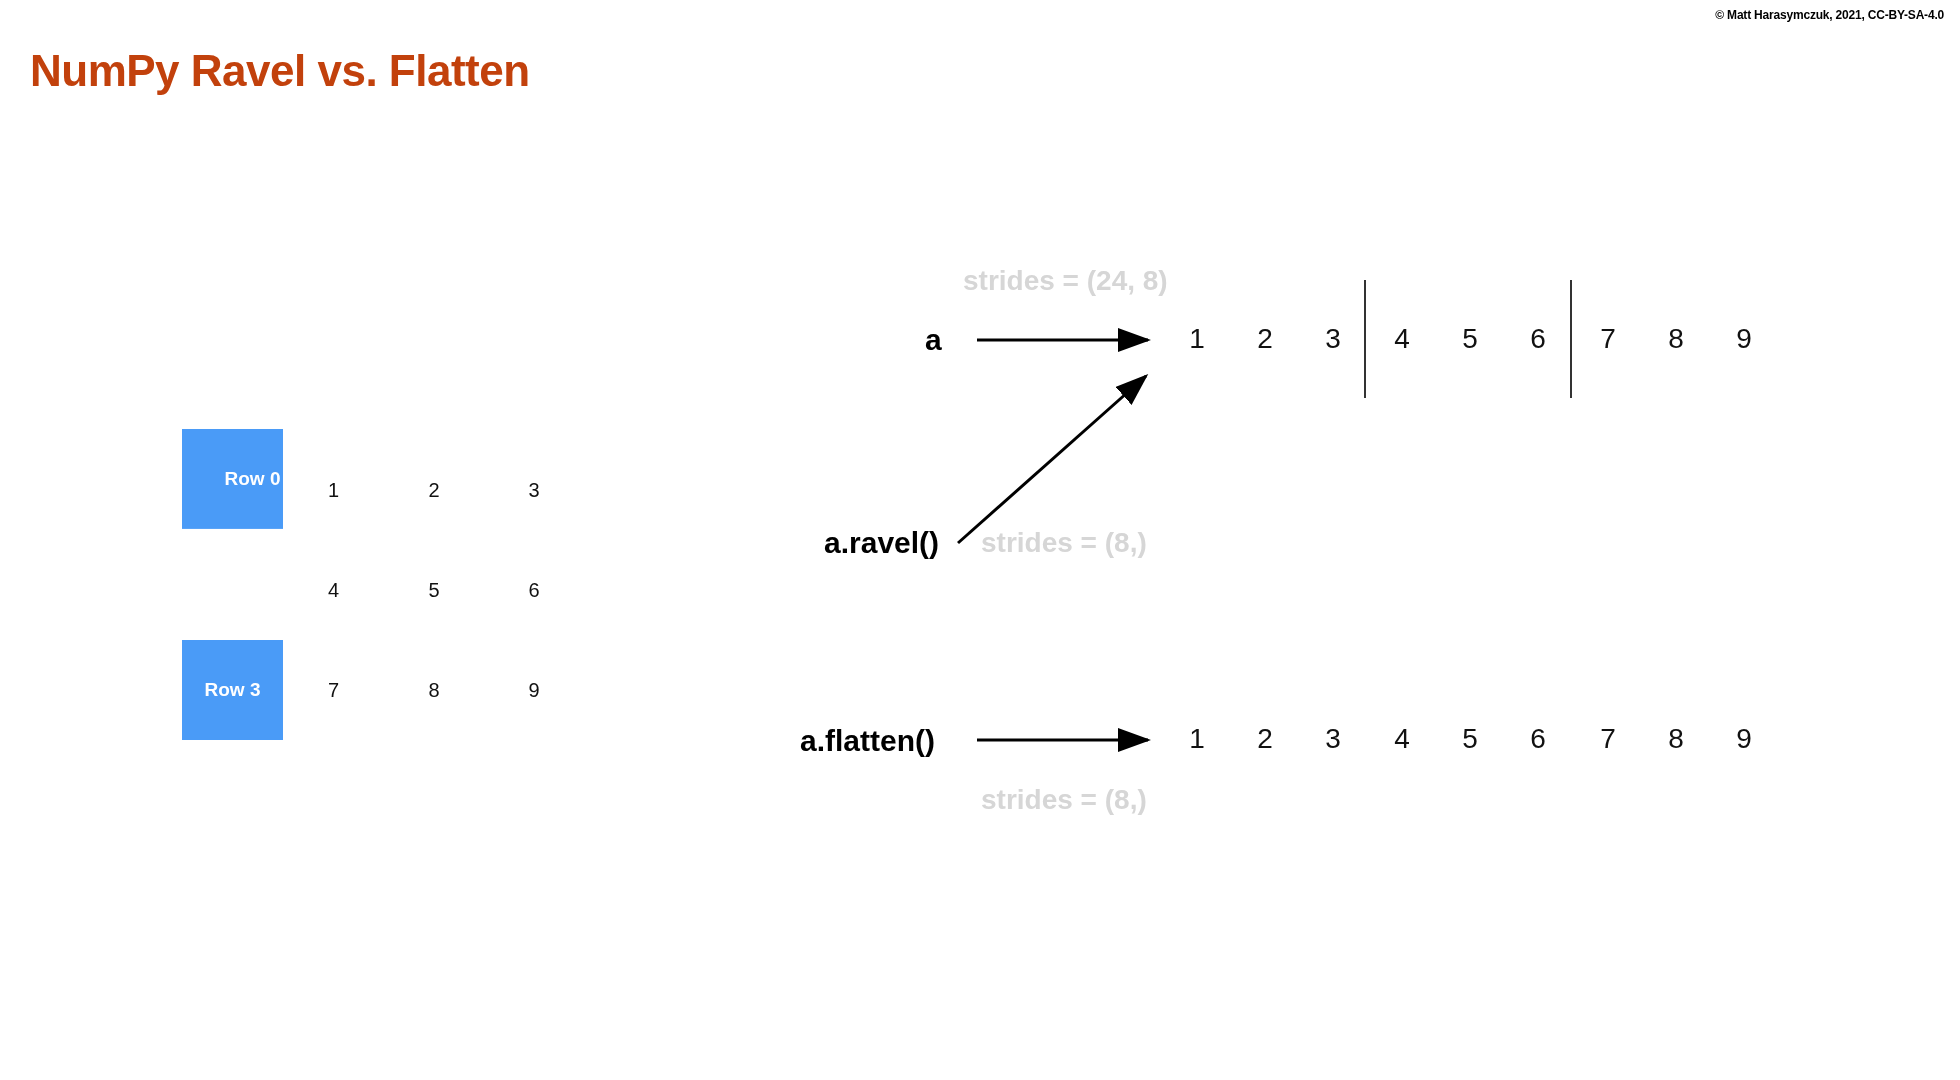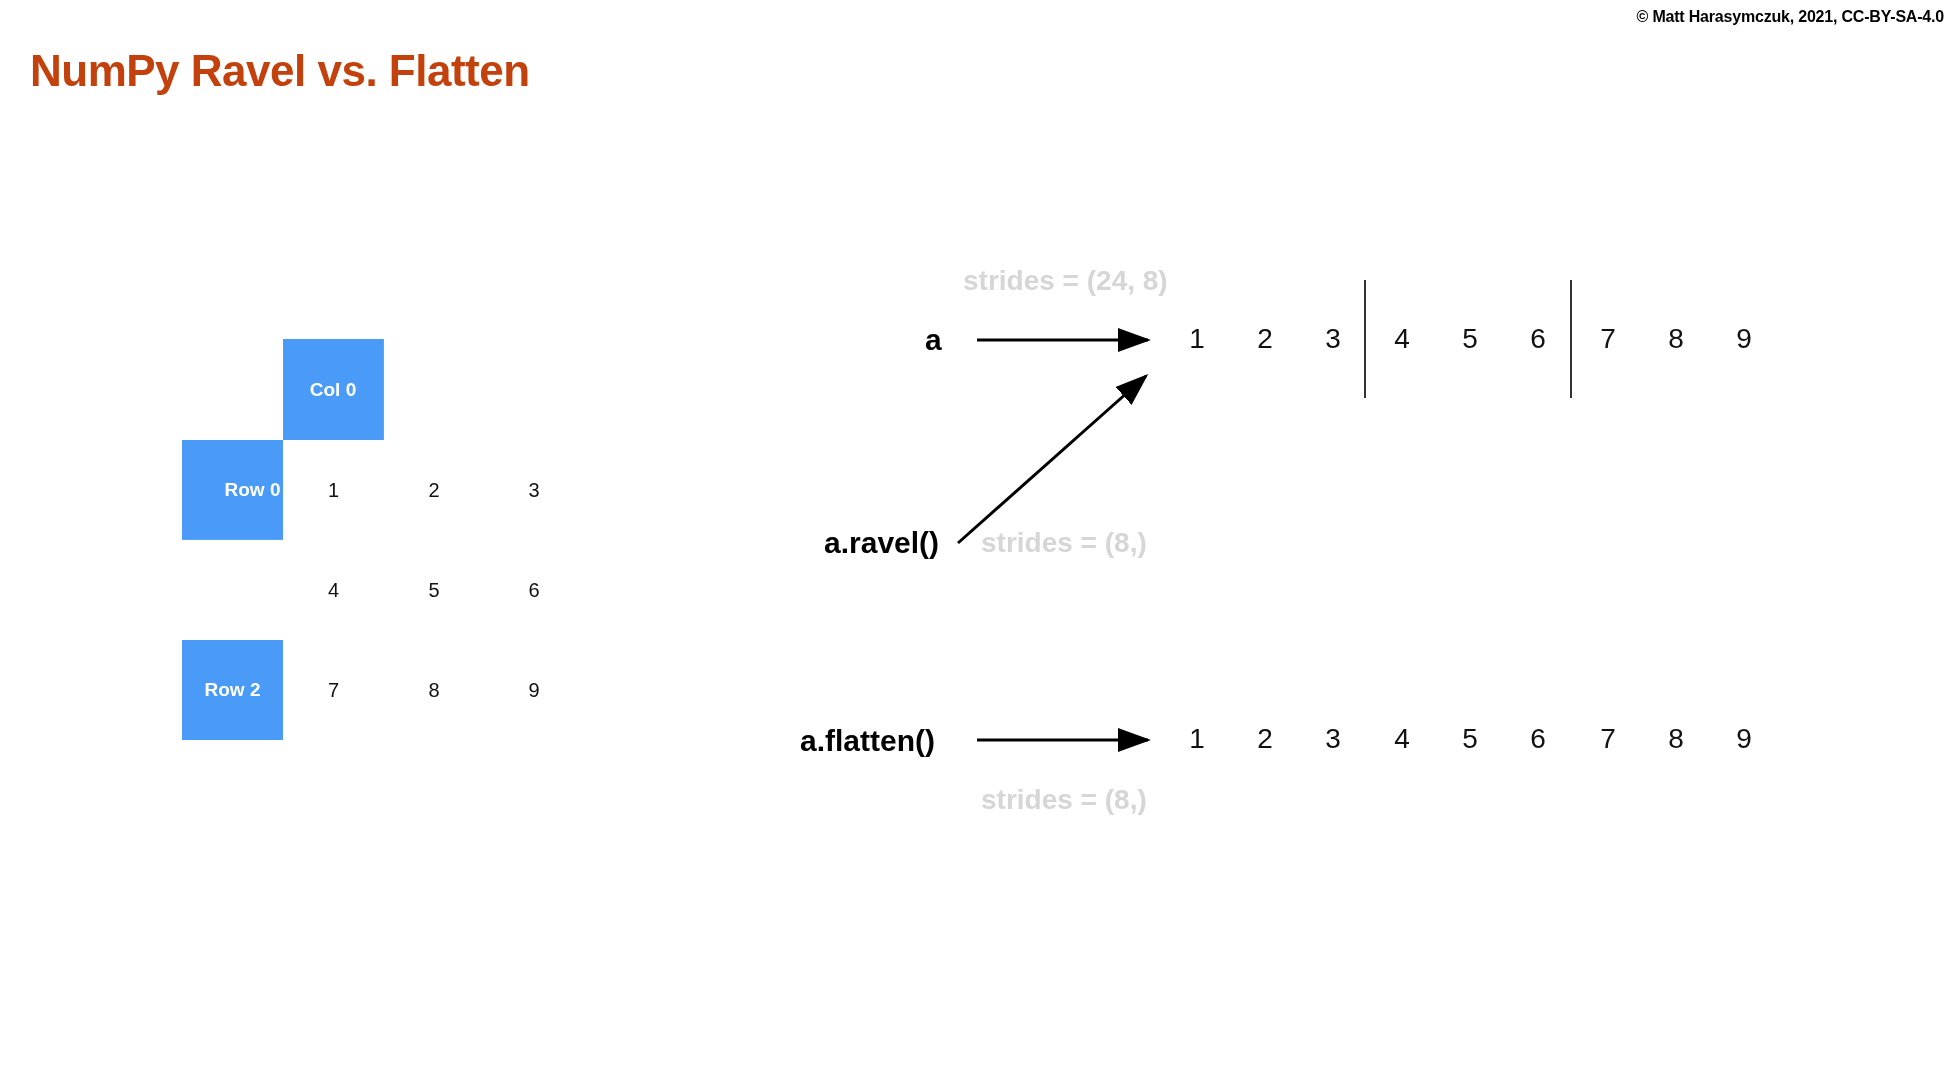--- a/index.html
+++ b/index.html
@@ -14,21 +14,21 @@
     overflow: hidden;
     font-family: "Liberation Sans", sans-serif;
     color: #000000;
   }
 
   
   #copyright {
     position: absolute;
     top: 8px;
     right: 16px;
-    font-size: 16px;
+    font-size: 12px;
     font-weight: bold;
     color: #000000;
     letter-spacing: -0.2px;
     white-space: nowrap;
   }
   #page-title {
     position: absolute;
     left: 30px;
     top: 46px;
     font-size: 44px;
@@ -134,24 +134,23 @@
 </style>
 </head>
 <body>
 
 <div id="copyright">© Matt Harasymczuk, 2021, CC-BY-SA-4.0</div>
 <div id="page-title">NumPy Ravel vs. Flatten</div>
 
 <div id="matrix">
   <div class="corner-cell"></div>
 
-  <div class="col-head" style="left:101px;width:101px;">Col 0</div>
-
-  <div class="row-head" style="top:101px;padding-left:40px;">Row 0</div>
-  <div class="row-head last" style="top:301px;">Row 2</div>
+
+  <div class="row-head" style="top:90px;padding-left:40px;">Row 0</div>
+  <div class="row-head last" style="top:301px;">Row 3</div>
 
   <div class="data-cell" style="left:101px;top:101px;width:101px;">1</div>
   <div class="data-cell" style="left:202px;top:101px;width:100px;">2</div>
   <div class="data-cell" style="left:302px;top:101px;width:100px;">3</div>
 
   <div class="data-cell" style="left:101px;top:201px;width:101px;">4</div>
   <div class="data-cell" style="left:202px;top:201px;width:100px;">5</div>
   <div class="data-cell" style="left:302px;top:201px;width:100px;">6</div>
 
   <div class="data-cell" style="left:101px;top:301px;width:101px;">7</div>

